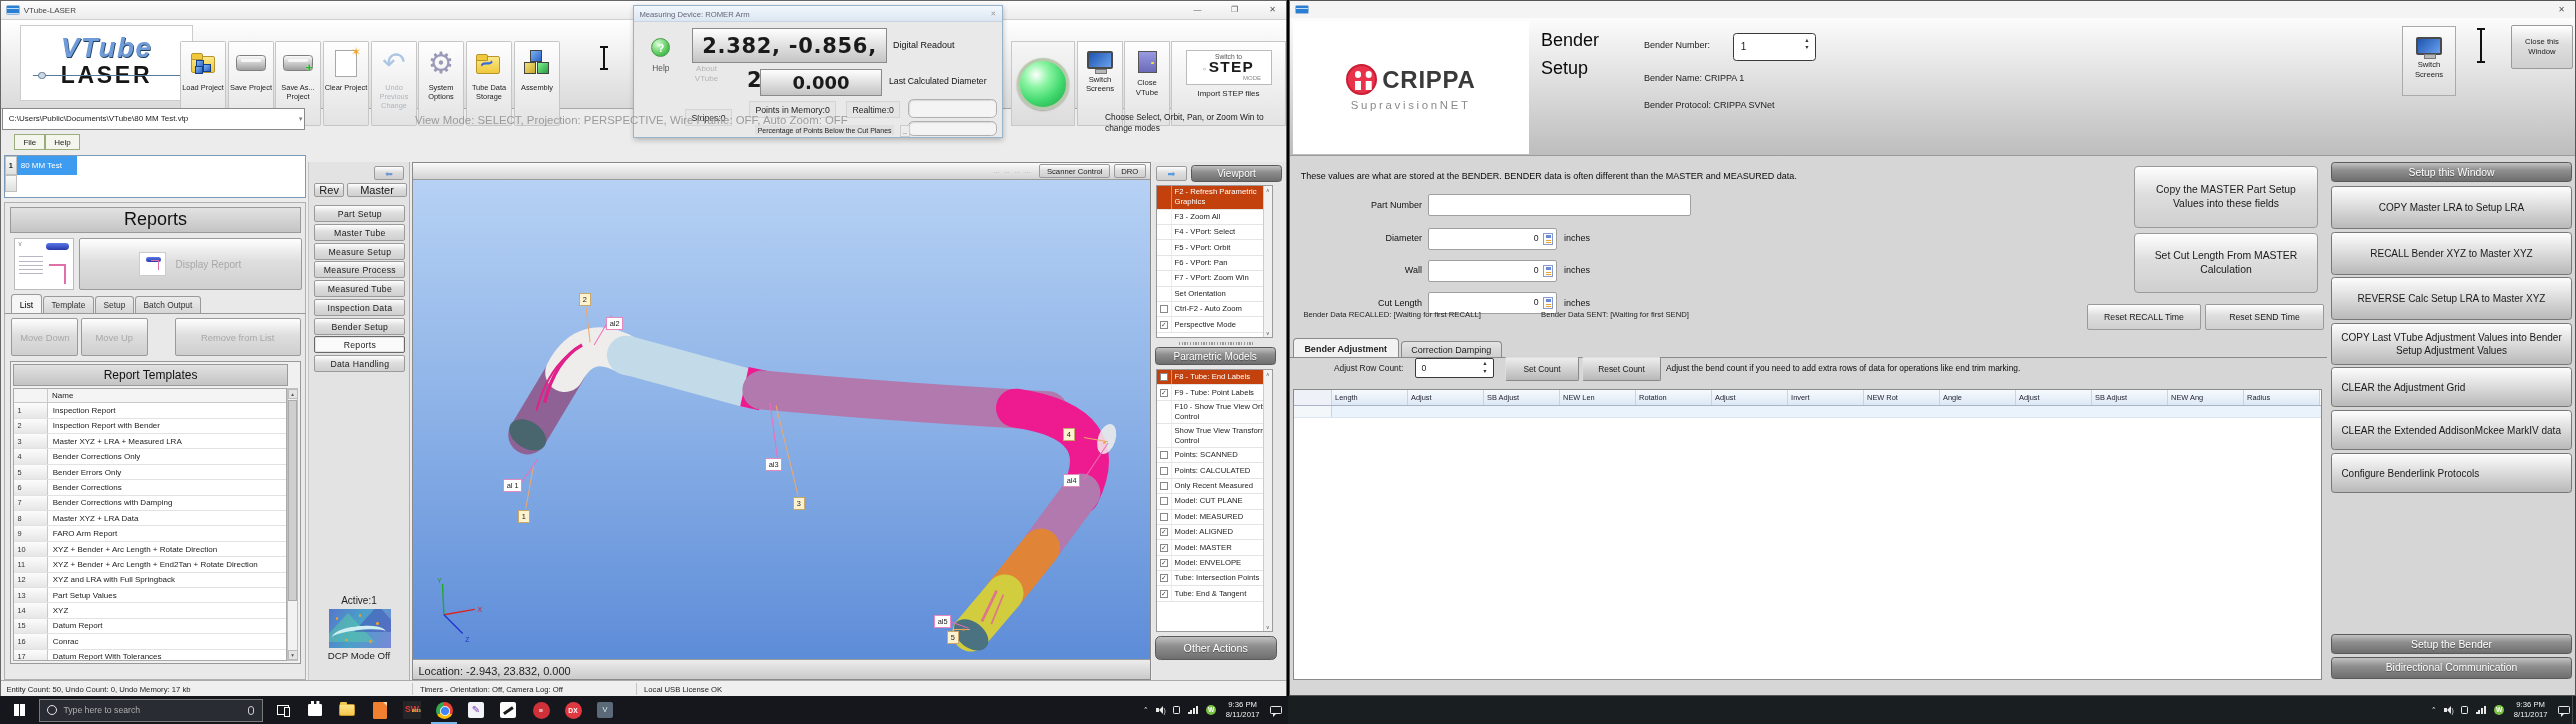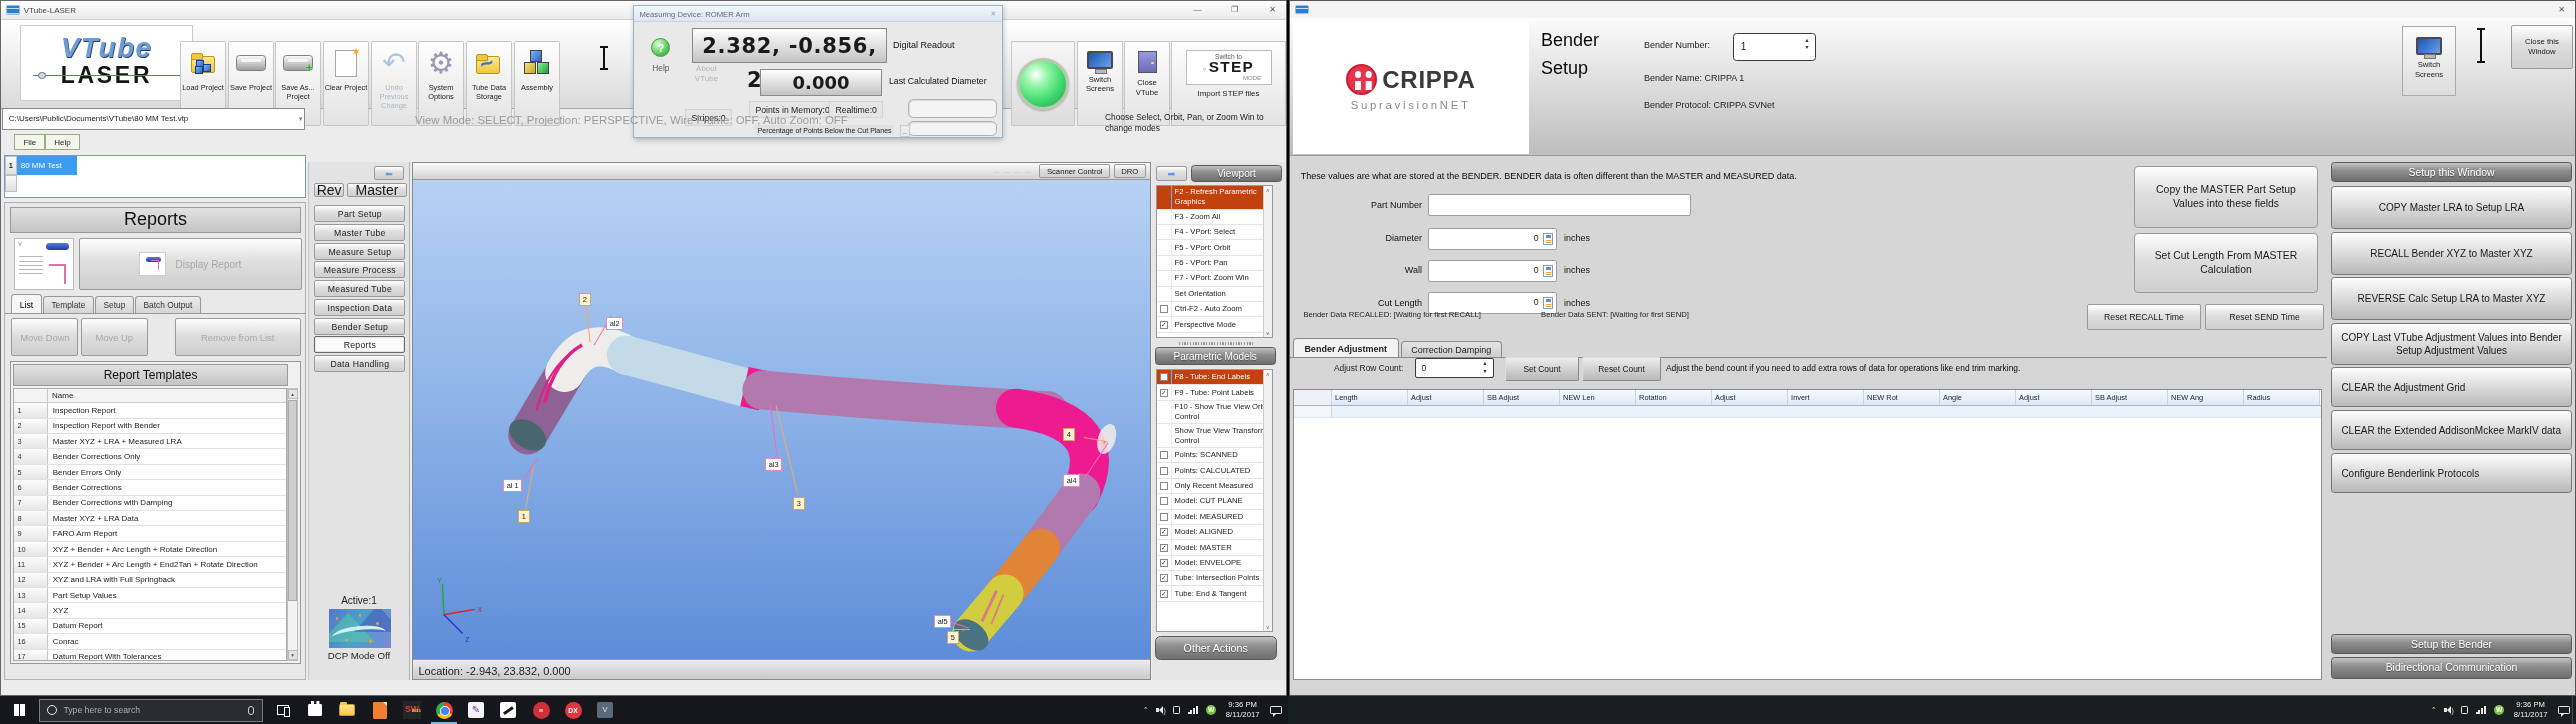--- a/index.html
+++ b/index.html
@@ -177,21 +177,21 @@
 
   
   #vt-status { left:0; top:679px; width:1285px; height:17.4px; background:#efefef;
     border-top:0.7px solid #aaa; font-size:7.7px; color:#222; }
   #vt-status .sep { position:absolute; top:2px; bottom:2px; width:0.7px; background:#c4c4c4; }
 
   
   #nav { left:307px; top:161px; width:102px; height:518px; background:#e3e3e3;
     border-left:0.7px solid #c6c6c6; border-right:0.7px solid #b0b0b0; }
   #nav-back { right:5.4px; top:4px; width:29.5px; height:14px; font-size:9.4px; color:#6f9bd9; }
-  .nav-top { position:absolute; top:21px; height:14px; font-size:14px; }
+  .nav-top { position:absolute; top:21px; height:14px; font-size:11px; }
   .navbtn { position:absolute; left:5.4px; width:91px; height:17.4px; font-size:8.7px;
     letter-spacing:0.3px; }
   .navbtn.active { background:#fafafa; border:0.7px solid #6a6a6a; box-shadow:0 0 0 0.7px #dcdcdc inset; }
   #nav-active { left:0; top:433px; width:100%; text-align:center; font-size:10px; }
   #dcp-img { left:20px; top:447px; width:62px; height:39px;
     background:linear-gradient(115deg,#5577cc 0%,#4aa0c8 45%,#7a88d8 100%); overflow:hidden; }
   #dcp-img .tri1 { position:absolute; left:-8px; top:4px; width:0; height:0;
     border-left:27px solid transparent; border-right:27px solid transparent;
     border-bottom:29.5px solid rgba(90,200,170,.55); }
   #dcp-img .tri2 { position:absolute; right:-10.7px; top:-4px; width:0; height:0;
@@ -959,20 +959,27 @@
             </div>
           </div>
         <div class="rp-sbar">
             <div style="margin-top:1.3px;">∧</div>
             <div style="position:absolute;bottom:1.3px;left:0;right:0;">∨</div>
           </div>
       </div>
       <div id="rp-other" class="abs darkbar">Other Actions</div>
     </div>
 
+    <div id="vt-status" class="abs">
+      <span class="abs" style="left:5.4px;top:4px;">Entity Count: 50, Undo Count: 0, Undo Memory: 17 kb</span>
+      <span class="sep" style="left:411px;"></span>
+      <span class="abs" style="left:419px;top:4px;">Timers - Orientation: Off, Camera Log: Off</span>
+      <span class="sep" style="left:635px;"></span>
+      <span class="abs" style="left:643px;top:4px;">Local USB License OK</span>
+    </div>
   </div>
 
   <div id="viewmode" class="abs">View Mode: SELECT, Projection: PERSPECTIVE, Wire Frame: OFF, Auto Zoom: OFF</div>
 
   <div id="meas" class="abs">
     <div id="meas-title">Measuring Device: ROMER Arm</div>
     <div id="meas-close">✕</div>
     <div id="help-btn" class="abs">
       <div class="q">?</div>
       <div class="lb">Help</div>
@@ -980,21 +987,21 @@
     <div id="about" class="abs">
       <div class="g"></div>
       <div><span>About</span><br><span>VTube</span></div>
     </div>
     <div id="dro-box" class="abs">2.382, -0.856, 22.877</div>
     <div id="dro-lab" class="abs">Digital Readout</div>
     <div id="dia-box" class="abs">0.000</div>
     <div id="dia-lab" class="abs">Last Calculated Diameter</div>
     <div class="mcount" style="left:51px;margin-top:8px;">Stripes:0</div>
     <div class="mcount" style="left:115px;">Points in Memory:0</div>
-    <div class="mcount" style="left:195px;">Realtime:0</div>
+    <div class="mcount" style="left:212px;">Realtime:0</div>
     <div class="msunken" style="top:93px;height:19px;"></div>
     <div class="msunken" style="top:115px;height:14.8px;"></div>
     <div id="mpercent" class="abs">Percentage of Points Below the Cut Planes</div>
     <div id="mdots" class="abs">..</div>
   </div>
 
   <div class="ibeam" style="left:603px;top:46px;height:24px;"></div>
   <div class="ibeam" style="left:2480px;top:28px;height:35px;"></div>
 
   <div id="bender" class="abs">

